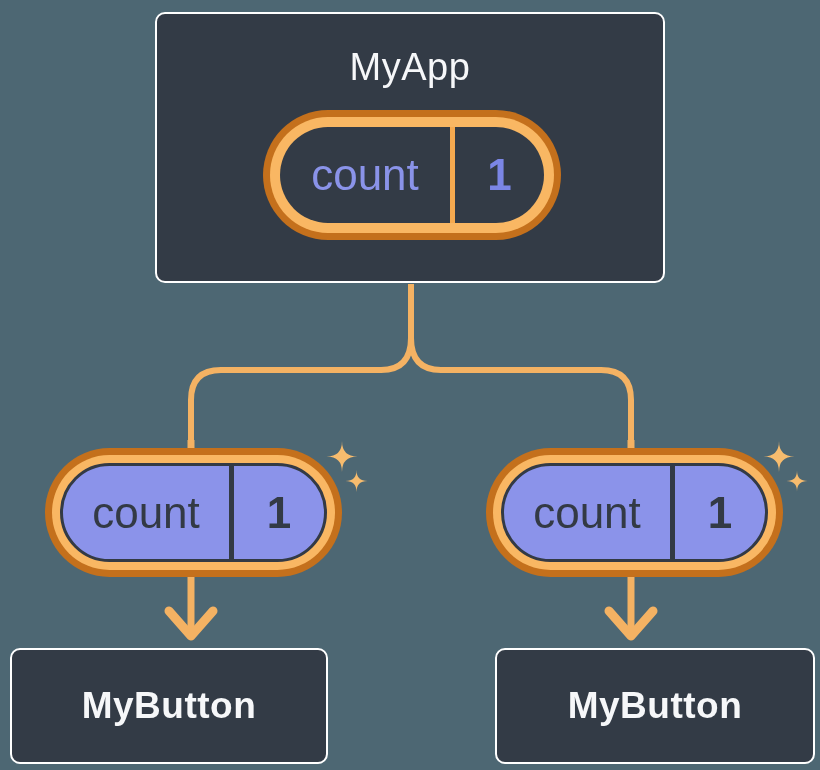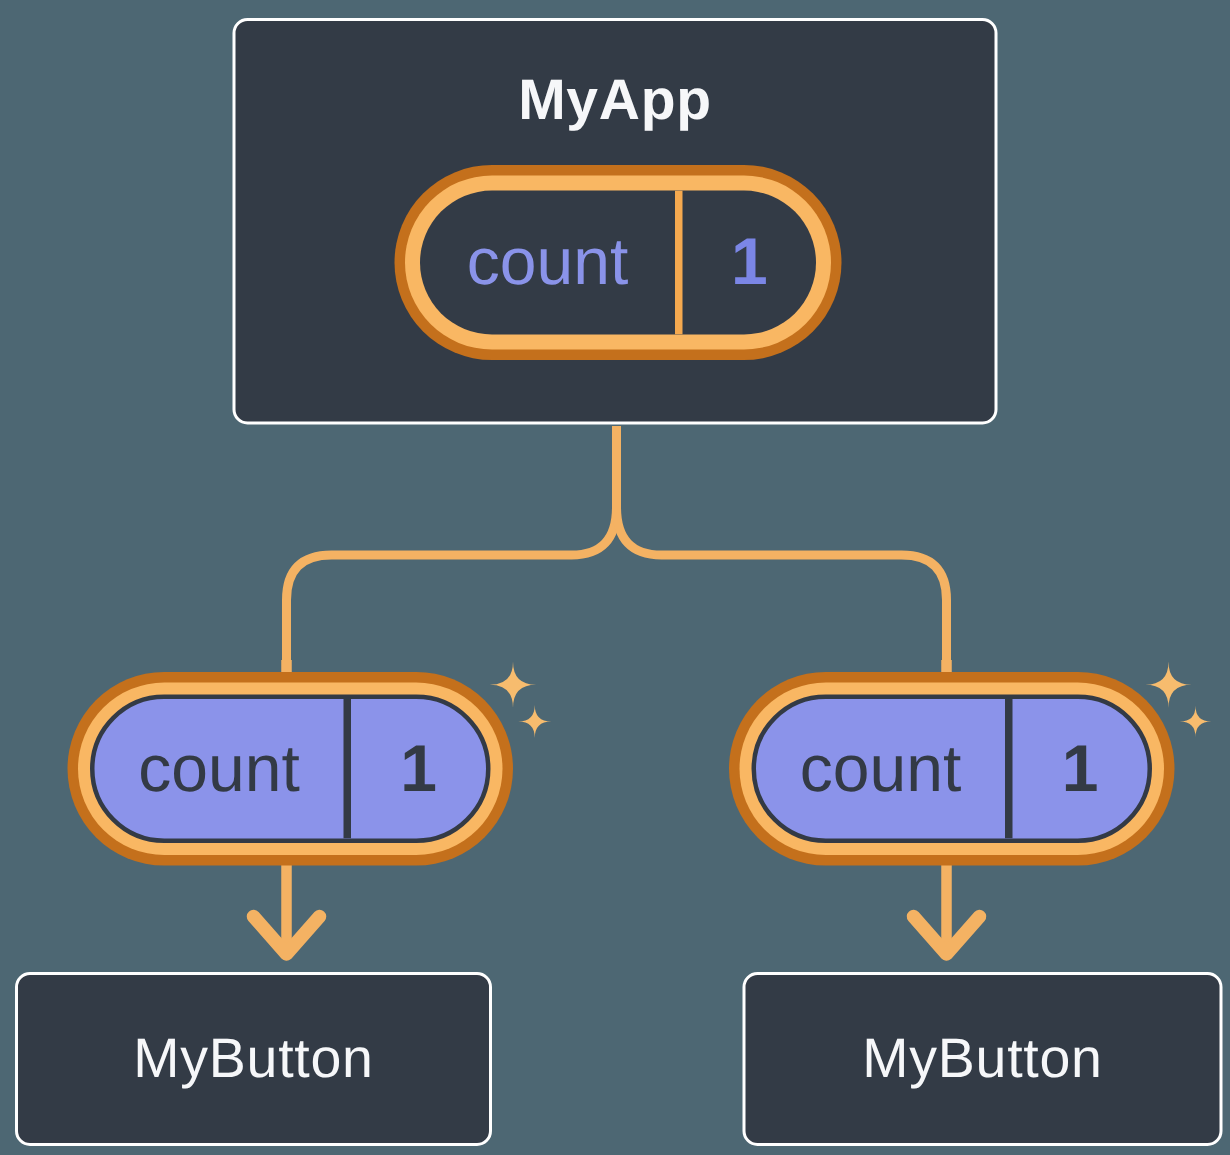--- a/index.html
+++ b/index.html
@@ -10,23 +10,23 @@
   }
   *{margin:0;padding:0;box-sizing:border-box;}
   body{font-family:"Liberation Sans", sans-serif;}
   .stage{position:relative;width:820px;height:770px;background:var(--bg);overflow:hidden;}
   .layer{position:absolute;left:0;top:0;width:820px;height:770px;}
   svg.layer{z-index:1;}
   .node{position:absolute;z-index:2;background:var(--card);border:2px solid var(--card-border);
         border-radius:10px;}
   .node-myapp{left:155px;top:12px;width:510px;height:271px;}
   .node-title{position:absolute;top:32px;left:0;width:100%;text-align:center;
-        font-size:38px;font-weight:700;color:var(--title-text);letter-spacing:.5px;}
+        font-size:38px;font-weight:400;color:var(--title-text);letter-spacing:.5px;}
   .node-button{display:flex;align-items:center;justify-content:center;
-        font-size:37px;font-weight:400;color:var(--title-text);letter-spacing:.5px;}
+        font-size:37px;font-weight:700;color:var(--title-text);letter-spacing:.5px;}
   .btn-left{left:10px;top:648px;width:318px;height:116px;}
   .btn-right{left:495px;top:648px;width:320px;height:116px;}
 
   .pill{position:absolute;z-index:3;background:var(--ring-outer);border-radius:999px;padding:7px;}
   .pill-top{left:263px;top:110px;width:298px;height:130px;}
   .pill-left{left:45px;top:448px;width:297px;height:129px;}
   .pill-right{left:486px;top:448px;width:297px;height:129px;}
   .pill-inner{width:100%;height:100%;background:var(--ring-inner);border-radius:999px;}
   .pill-top .pill-inner{padding:10px;}
   .pill-child .pill-inner{padding:8px;}

